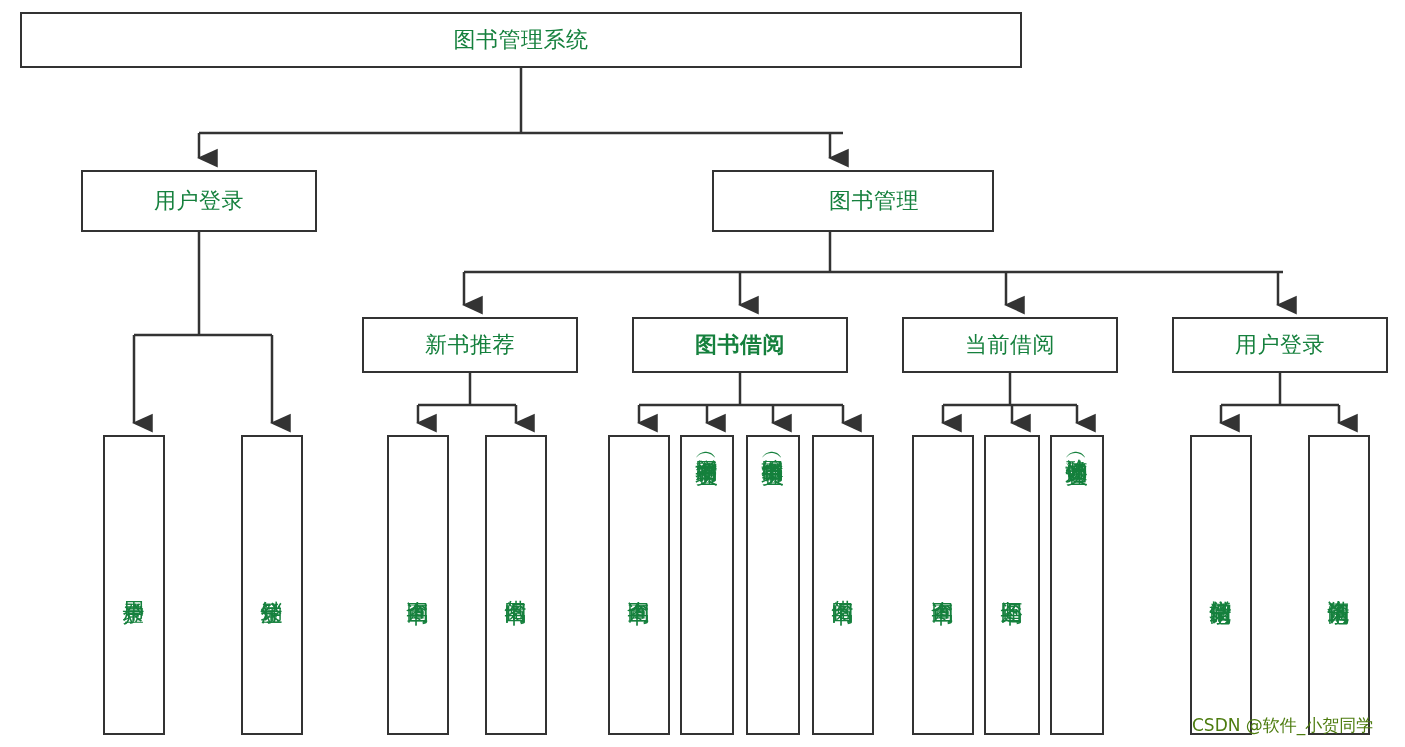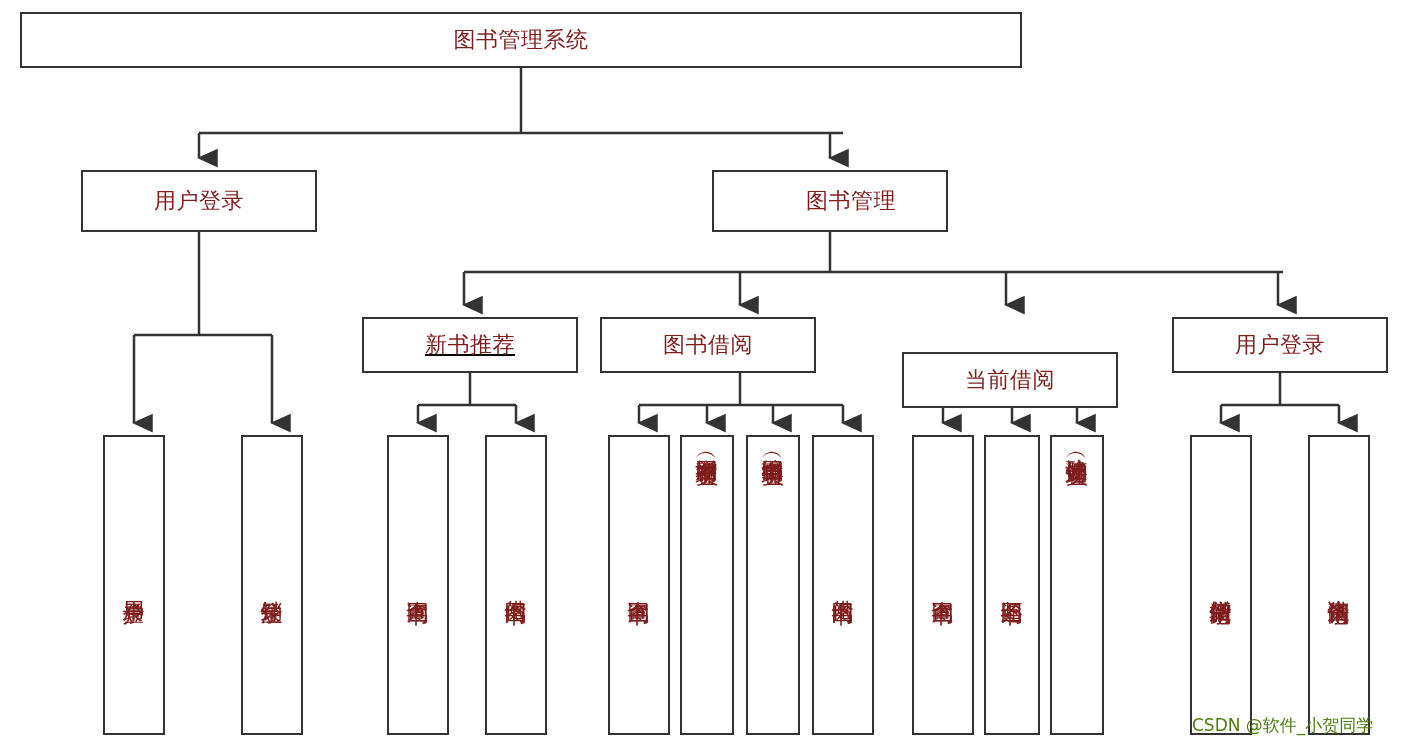--- a/index.html
+++ b/index.html
@@ -29,21 +29,21 @@
     box-sizing: border-box;
     background: #ffffff;
     border: 2.5px solid #333333;
     display: flex;
     align-items: center;
     justify-content: center;
     z-index: 2;
   }
   .node-label {
     font-size: 22px;
-    color: #7f1d1d;
+    color: #15803d;
     line-height: 1.15;
     letter-spacing: 0.5px;
     white-space: nowrap;
   }
   
   .node.vert {
     align-items: center;
     justify-content: center;
     padding: 4px 0;
   }
@@ -123,31 +123,31 @@
     </g>
   </svg>
 
   <div class="node" style="left:20px; top:12px; width:1002px; height:56px;">
     <span class="node-label">图书管理系统</span>
   </div>
 
   <div class="node" style="left:81px; top:170px; width:236px; height:62px;">
     <span class="node-label">用户登录</span>
   </div>
-  <div class="node" style="left:712px; top:170px; width:236px; height:62px;padding-left:42px;">
+  <div class="node" style="left:712px; top:170px; width:282px; height:62px;padding-left:42px;">
     <span class="node-label">图书管理</span>
   </div>
 
-  <div class="node" style="left:362px; top:317px; width:216px; height:56px;text-decoration:underline;">
+  <div class="node" style="left:362px; top:317px; width:216px; height:56px;">
     <span class="node-label">新书推荐</span>
   </div>
-  <div class="node" style="left:600px; top:317px; width:216px; height:56px;">
+  <div class="node" style="left:632px; top:317px; width:216px; height:56px;font-weight:bold;">
     <span class="node-label">图书借阅</span>
   </div>
-  <div class="node" style="left:902px; top:317px; width:216px; height:56px;margin-top:35px;">
+  <div class="node" style="left:902px; top:317px; width:216px; height:56px;">
     <span class="node-label">当前借阅</span>
   </div>
   <div class="node" style="left:1172px; top:317px; width:216px; height:56px;">
     <span class="node-label">用户登录</span>
   </div>
 
   <div class="node vert" style="left:103px; top:435px; width:62px; height:300px;">
     <span class="node-label">用户登录</span>
   </div>
   <div class="node vert" style="left:241px; top:435px; width:62px; height:300px;">

